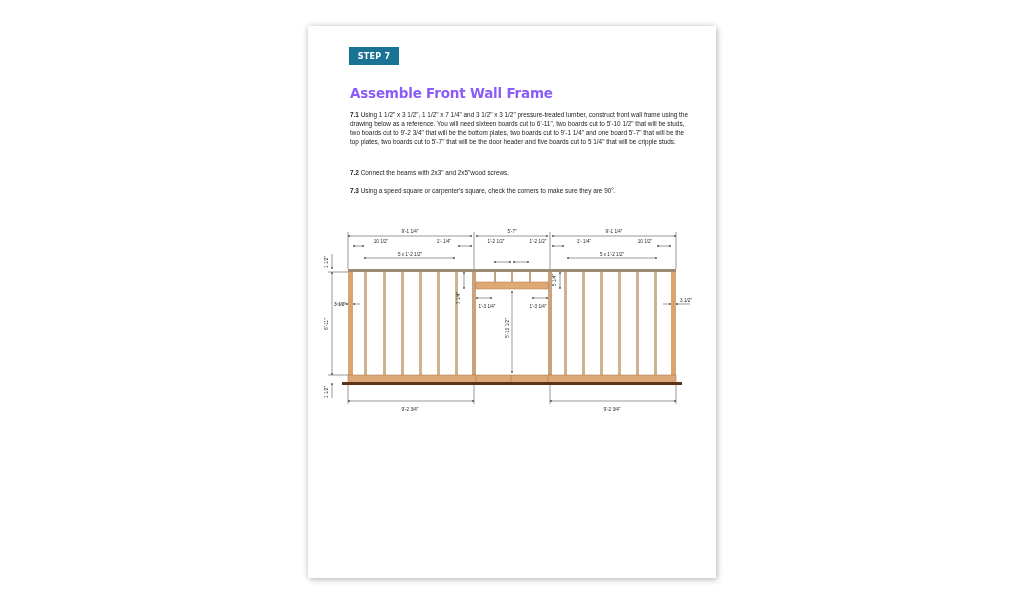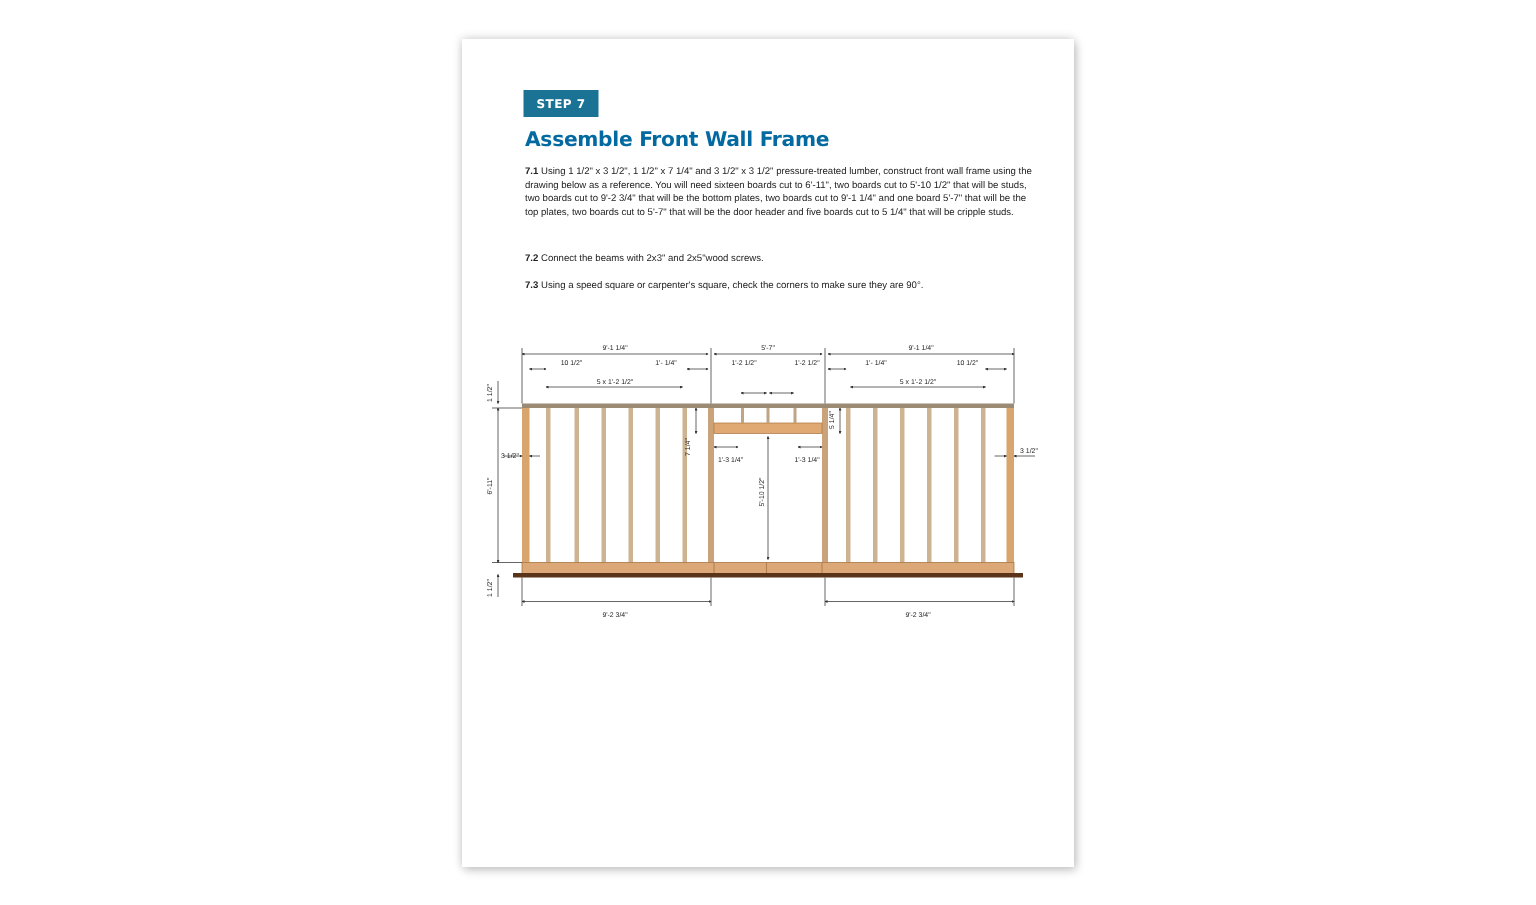--- a/index.html
+++ b/index.html
@@ -6,27 +6,27 @@
   body {
     width:1024px; height:603px; background:#ffffff; position:relative; overflow:hidden;
     font-family:"Liberation Sans", sans-serif;
   }
   .page {
     position:absolute; left:308px; top:26px; width:408px; height:552px;
     background:#fff;
     box-shadow: 0 0 6px rgba(0,0,0,0.22), 2px 3px 6px rgba(0,0,0,0.12);
   }
   .step-badge {
-    position:absolute; left:41px; top:34px; width:50px; height:18px;
+    position:absolute; left:41px; top:21px; width:50px; height:18px;
     background:#1a7294; color:#fff; font-weight:bold; font-size:8px;
     display:flex; align-items:center; justify-content:center; letter-spacing:0.3px;
     font-family:"DejaVu Sans", sans-serif;
   }
   .title {
-    position:absolute; left:42px; top:59px; font-size:13.5px; font-weight:bold; color:#0369a1;
+    position:absolute; left:42px; top:59px; font-size:13.5px; font-weight:bold; color:#8b5cf6;
     font-family:"DejaVu Sans", sans-serif; letter-spacing:-0.2px;
   }
   .para {
     position:absolute; left:42px; width:340px; font-size:6.4px; line-height:9.1px; color:#222;
     font-family:"Liberation Sans", sans-serif;
   }
   .para b { font-weight:bold; }
   .p1 { top:84px; }
   .p2 { top:142px; }
   .p3 { top:160px; }

